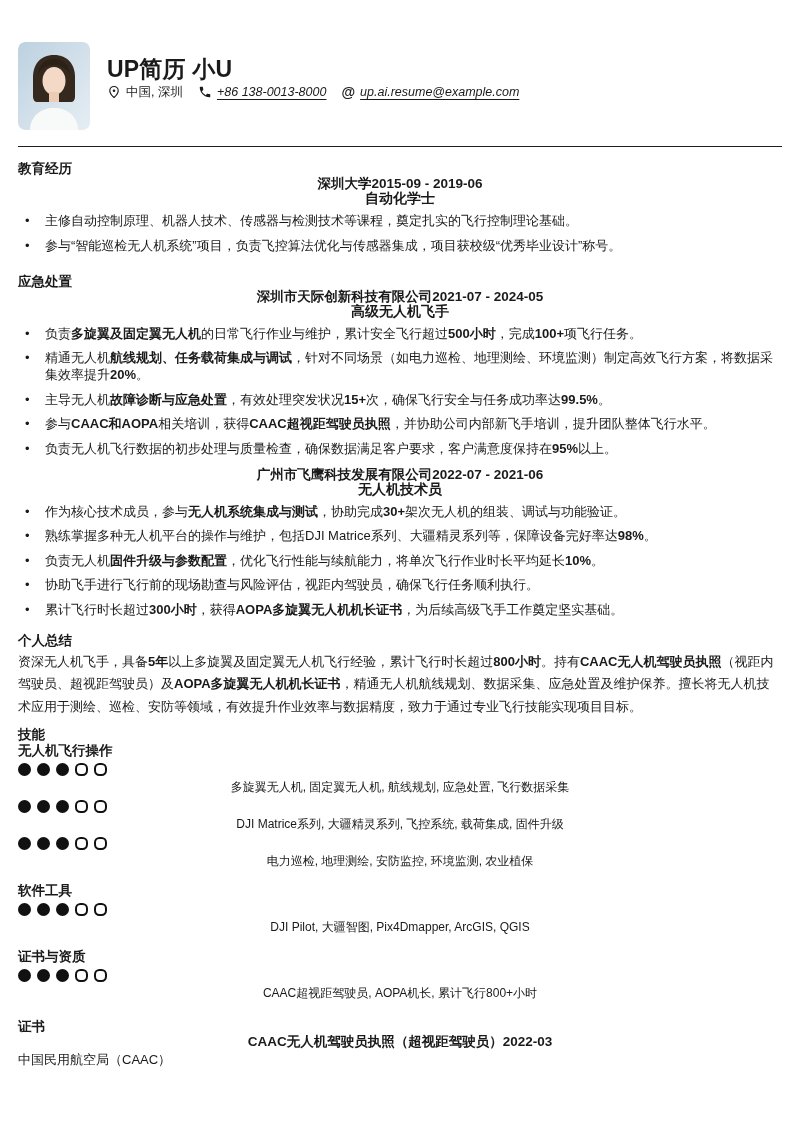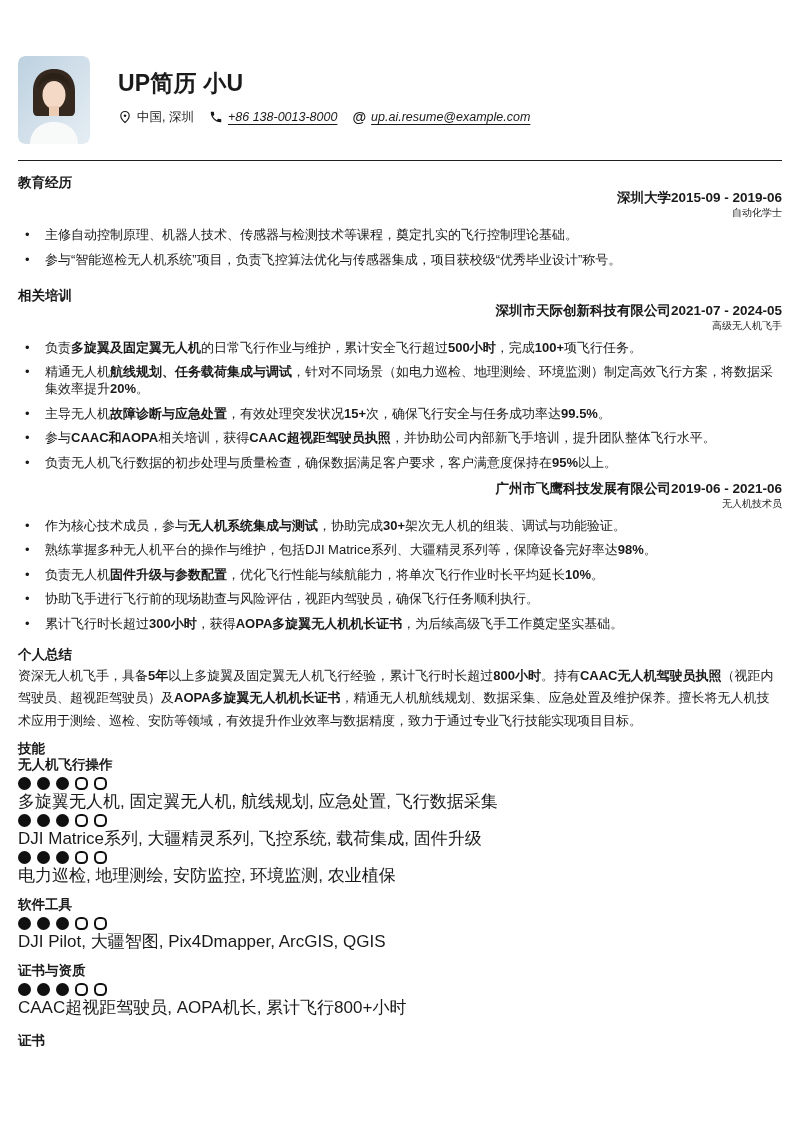--- a/index.html
+++ b/index.html
@@ -5,57 +5,57 @@
   html,body{margin:0;padding:0;background:#fff;}
   body{
     width:800px;height:1130px;overflow:hidden;
     color:#1a1a1a;
     font-family:"Liberation Sans","DejaVu Sans",sans-serif;
     font-size:13px;line-height:1.4;
     -webkit-font-smoothing:antialiased;
   }
   .page{padding:0 18px;}
   
-  header{display:flex;gap:28px;padding-top:56px;}
+  header{display:flex;gap:17px;padding-top:42px;}
   .photo{width:72px;height:88px;flex:none;border-radius:7px;overflow:hidden;}
   .photo svg{display:block;}
   .head-right{padding-top:14px;}
   h1{font-size:23px;margin:0;line-height:1.2;font-weight:700;letter-spacing:.2px;}
-  .contact{display:flex;align-items:center;margin-top:11px;font-size:12.5px;}
+  .contact{display:flex;align-items:center;margin-top:0;font-size:12.5px;}
   .c-item{display:flex;align-items:center;gap:5px;margin-right:15px;}
   .c-item svg{display:block;}
   .c-item a{color:inherit;text-decoration:underline;text-underline-offset:2.5px;font-style:italic;}
   .at-glyph{font-size:14px;font-weight:600;line-height:1;}
   .rule{border:none;border-top:1.5px solid #1f1f1f;margin:16px 0 0;}
   
   section{margin-top:14px;}
   section.work{margin-top:20px;}
   section.summary{margin-top:15px;}
   section.skills{margin-top:9px;}
   section.certs{margin-top:18px;}
   h2{font-size:13.5px;font-weight:700;margin:0;line-height:15px;}
-  .erow{display:flex;justify-content:flex-end;align-items:baseline;line-height:15px;margin-top:0;}
+  .erow{display:flex;justify-content:center;align-items:baseline;line-height:15px;margin-top:0;}
   .ename{font-weight:700;font-size:13.5px;}
   .edate{font-weight:700;font-size:13.5px;white-space:nowrap;}
-  .erole,.eside{font-size:10px;font-weight:400;line-height:15px;}
+  .erole,.eside{font-size:14px;font-weight:700;line-height:15px;}
   ul.bullets{margin:6px 0 0;padding:0;list-style:none;}
   li.bullet{position:relative;padding-left:27px;margin:0 0 7.5px;line-height:17px;}
   li.bullet::before{content:"•";position:absolute;left:7px;top:0;}
   li.bullet:last-child{margin-bottom:0;}
   .entry + .entry{margin-top:10px;}
   b{font-weight:700;}
   
   .summary p{margin:3px 0 0;line-height:22.5px;}
   
   .skill-name{font-weight:700;font-size:13.5px;line-height:15px;margin-top:14px;}
   .skill-name.first{margin-top:1px;}
   .dots{display:flex;gap:6px;margin:5px 0 4px;}
   .dot{width:13px;height:13px;box-sizing:border-box;border:2.4px solid #111;border-radius:42%;}
   .dot.fill{background:#111;border-color:#111;border-radius:50%;}
-  .skill-kw{font-size:17px;line-height:15px;}
+  .skill-kw{font-size:12px;line-height:15px;text-align:center;}
   
   .cert-issuer{line-height:16px;margin-top:3px;}
 </style>
 </head>
 <body>
 
 <div class="page">
 
   <header>
     <div class="photo">
@@ -114,42 +114,42 @@
           </div>
           <ul class="bullets">
             <li class="bullet"><span>主修自动控制原理、机器人技术、传感器与检测技术等课程，奠定扎实的飞行控制理论基础。</span></li>
             <li class="bullet"><span>参与“智能巡检无人机系统”项目，负责飞控算法优化与传感器集成，项目获校级“优秀毕业设计”称号。</span></li>
           </ul>
         </div>
       </div>
   </section>
 
   <section class="work">
-    <h2>相关培训</h2>
+    <h2>应急处置</h2>
     <div id="work-entries">
         <div class="entry">
           <div class="erow">
             <span class="ename">深圳市天际创新科技有限公司</span>
             <span class="edate">2021-07 - 2024-05</span>
           </div>
           <div class="erow">
             <span class="erole">高级无人机飞手</span>
           </div>
           <ul class="bullets">
             <li class="bullet"><span>负责</span><b>多旋翼及固定翼无人机</b><span>的日常飞行作业与维护，累计安全飞行超过</span><b>500小时</b><span>，完成</span><b>100+</b><span>项飞行任务。</span></li>
             <li class="bullet"><span>精通无人机</span><b>航线规划、任务载荷集成与调试</b><span>，针对不同场景（如电力巡检、地理测绘、环境监测）制定高效飞行方案，将数据采集效率提升</span><b>20%</b><span>。</span></li>
             <li class="bullet"><span>主导无人机</span><b>故障诊断与应急处置</b><span>，有效处理突发状况</span><b>15+</b><span>次，确保飞行安全与任务成功率达</span><b>99.5%</b><span>。</span></li>
             <li class="bullet"><span>参与</span><b>CAAC和AOPA</b><span>相关培训，获得</span><b>CAAC超视距驾驶员执照</b><span>，并协助公司内部新飞手培训，提升团队整体飞行水平。</span></li>
             <li class="bullet"><span>负责无人机飞行数据的初步处理与质量检查，确保数据满足客户要求，客户满意度保持在</span><b>95%</b><span>以上。</span></li>
           </ul>
         </div>
         <div class="entry">
           <div class="erow">
             <span class="ename">广州市飞鹰科技发展有限公司</span>
-            <span class="edate">2019-06 - 2021-06</span>
+            <span class="edate">2022-07 - 2021-06</span>
           </div>
           <div class="erow">
             <span class="erole">无人机技术员</span>
           </div>
           <ul class="bullets">
             <li class="bullet"><span>作为核心技术成员，参与</span><b>无人机系统集成与测试</b><span>，协助完成</span><b>30+</b><span>架次无人机的组装、调试与功能验证。</span></li>
             <li class="bullet"><span>熟练掌握多种无人机平台的操作与维护，包括DJI Matrice系列、大疆精灵系列等，保障设备完好率达</span><b>98%</b><span>。</span></li>
             <li class="bullet"><span>负责无人机</span><b>固件升级与参数配置</b><span>，优化飞行性能与续航能力，将单次飞行作业时长平均延长</span><b>10%</b><span>。</span></li>
             <li class="bullet"><span>协助飞手进行飞行前的现场勘查与风险评估，视距内驾驶员，确保飞行任务顺利执行。</span></li>
             <li class="bullet"><span>累计飞行时长超过</span><b>300小时</b><span>，获得</span><b>AOPA多旋翼无人机机长证书</b><span>，为后续高级飞手工作奠定坚实基础。</span></li>
@@ -207,15 +207,22 @@
           <span class="dot fill"></span>
           <span class="dot"></span>
           <span class="dot"></span>
         </div>
         <div class="skill-kw">CAAC超视距驾驶员, AOPA机长, 累计飞行800+小时</div>
       </div>
   </section>
 
   <section class="certs">
     <h2>证书</h2>
+    <div id="cert-entries">
+        <div class="erow">
+          <span class="ename">CAAC无人机驾驶员执照（超视距驾驶员）</span>
+          <span class="edate">2022-03</span>
+        </div>
+        <div class="cert-issuer">中国民用航空局（CAAC）</div>
+      </div>
   </section>
 
 </div>
 
 </body></html>

